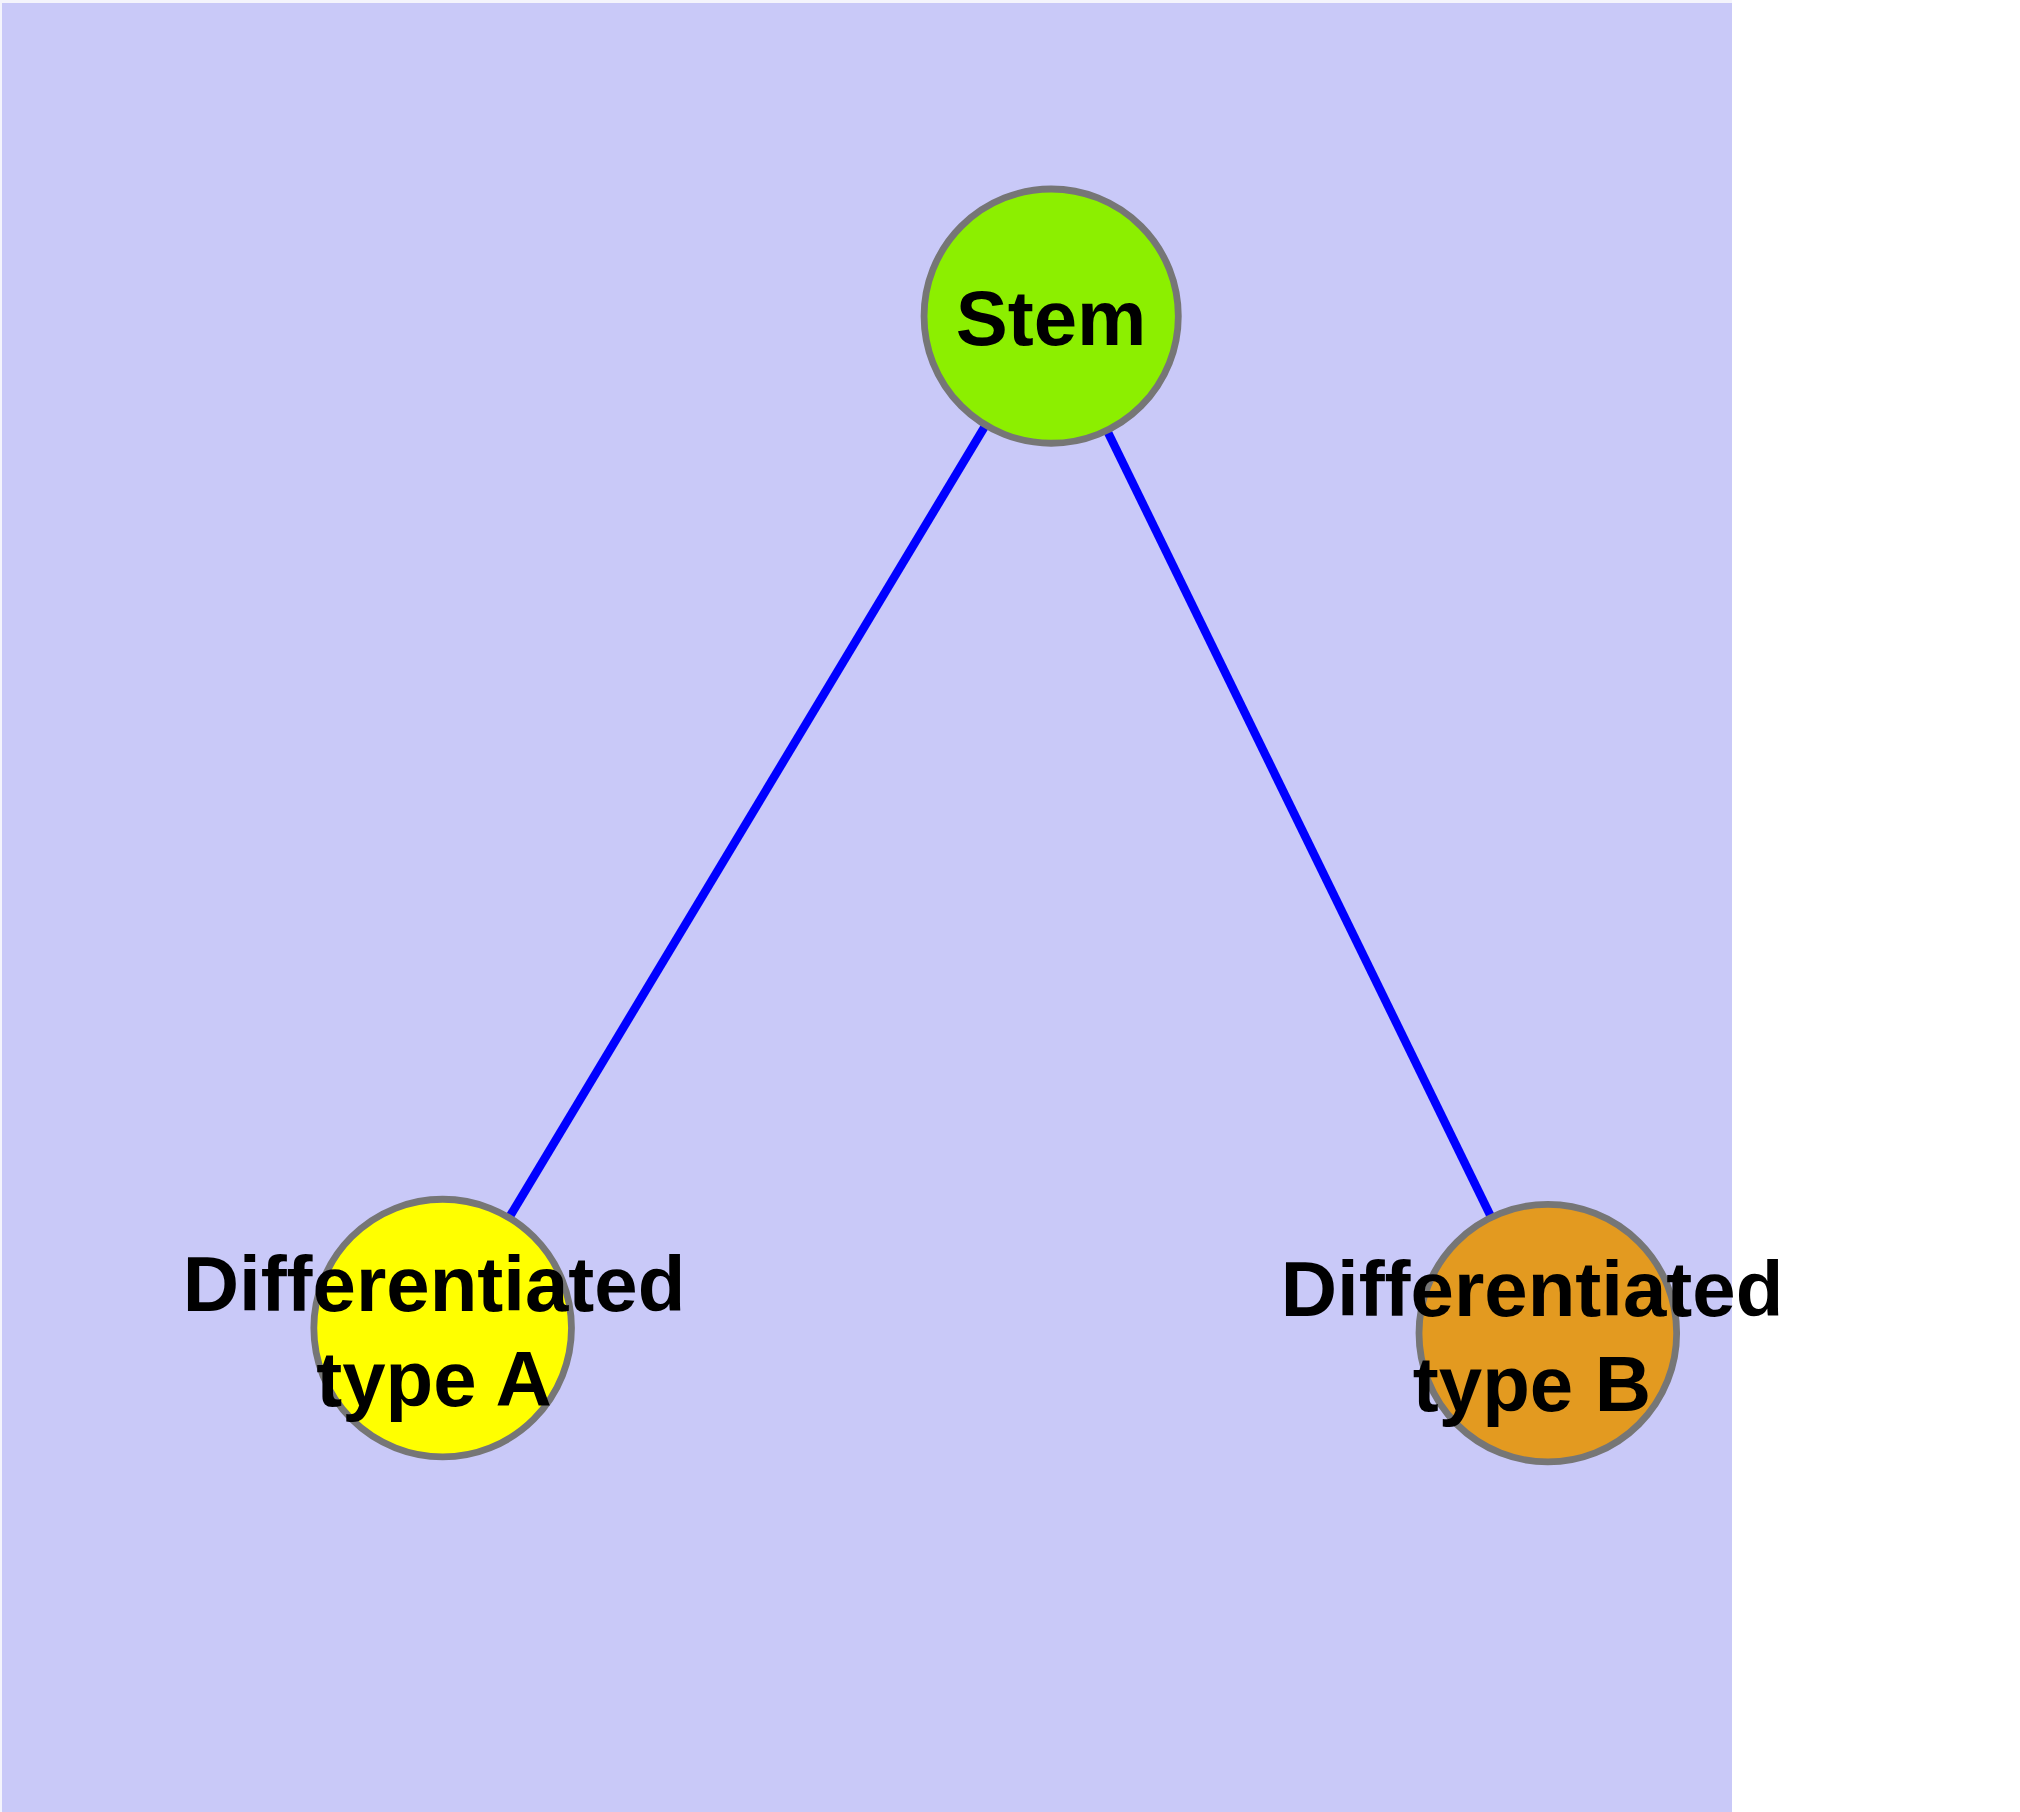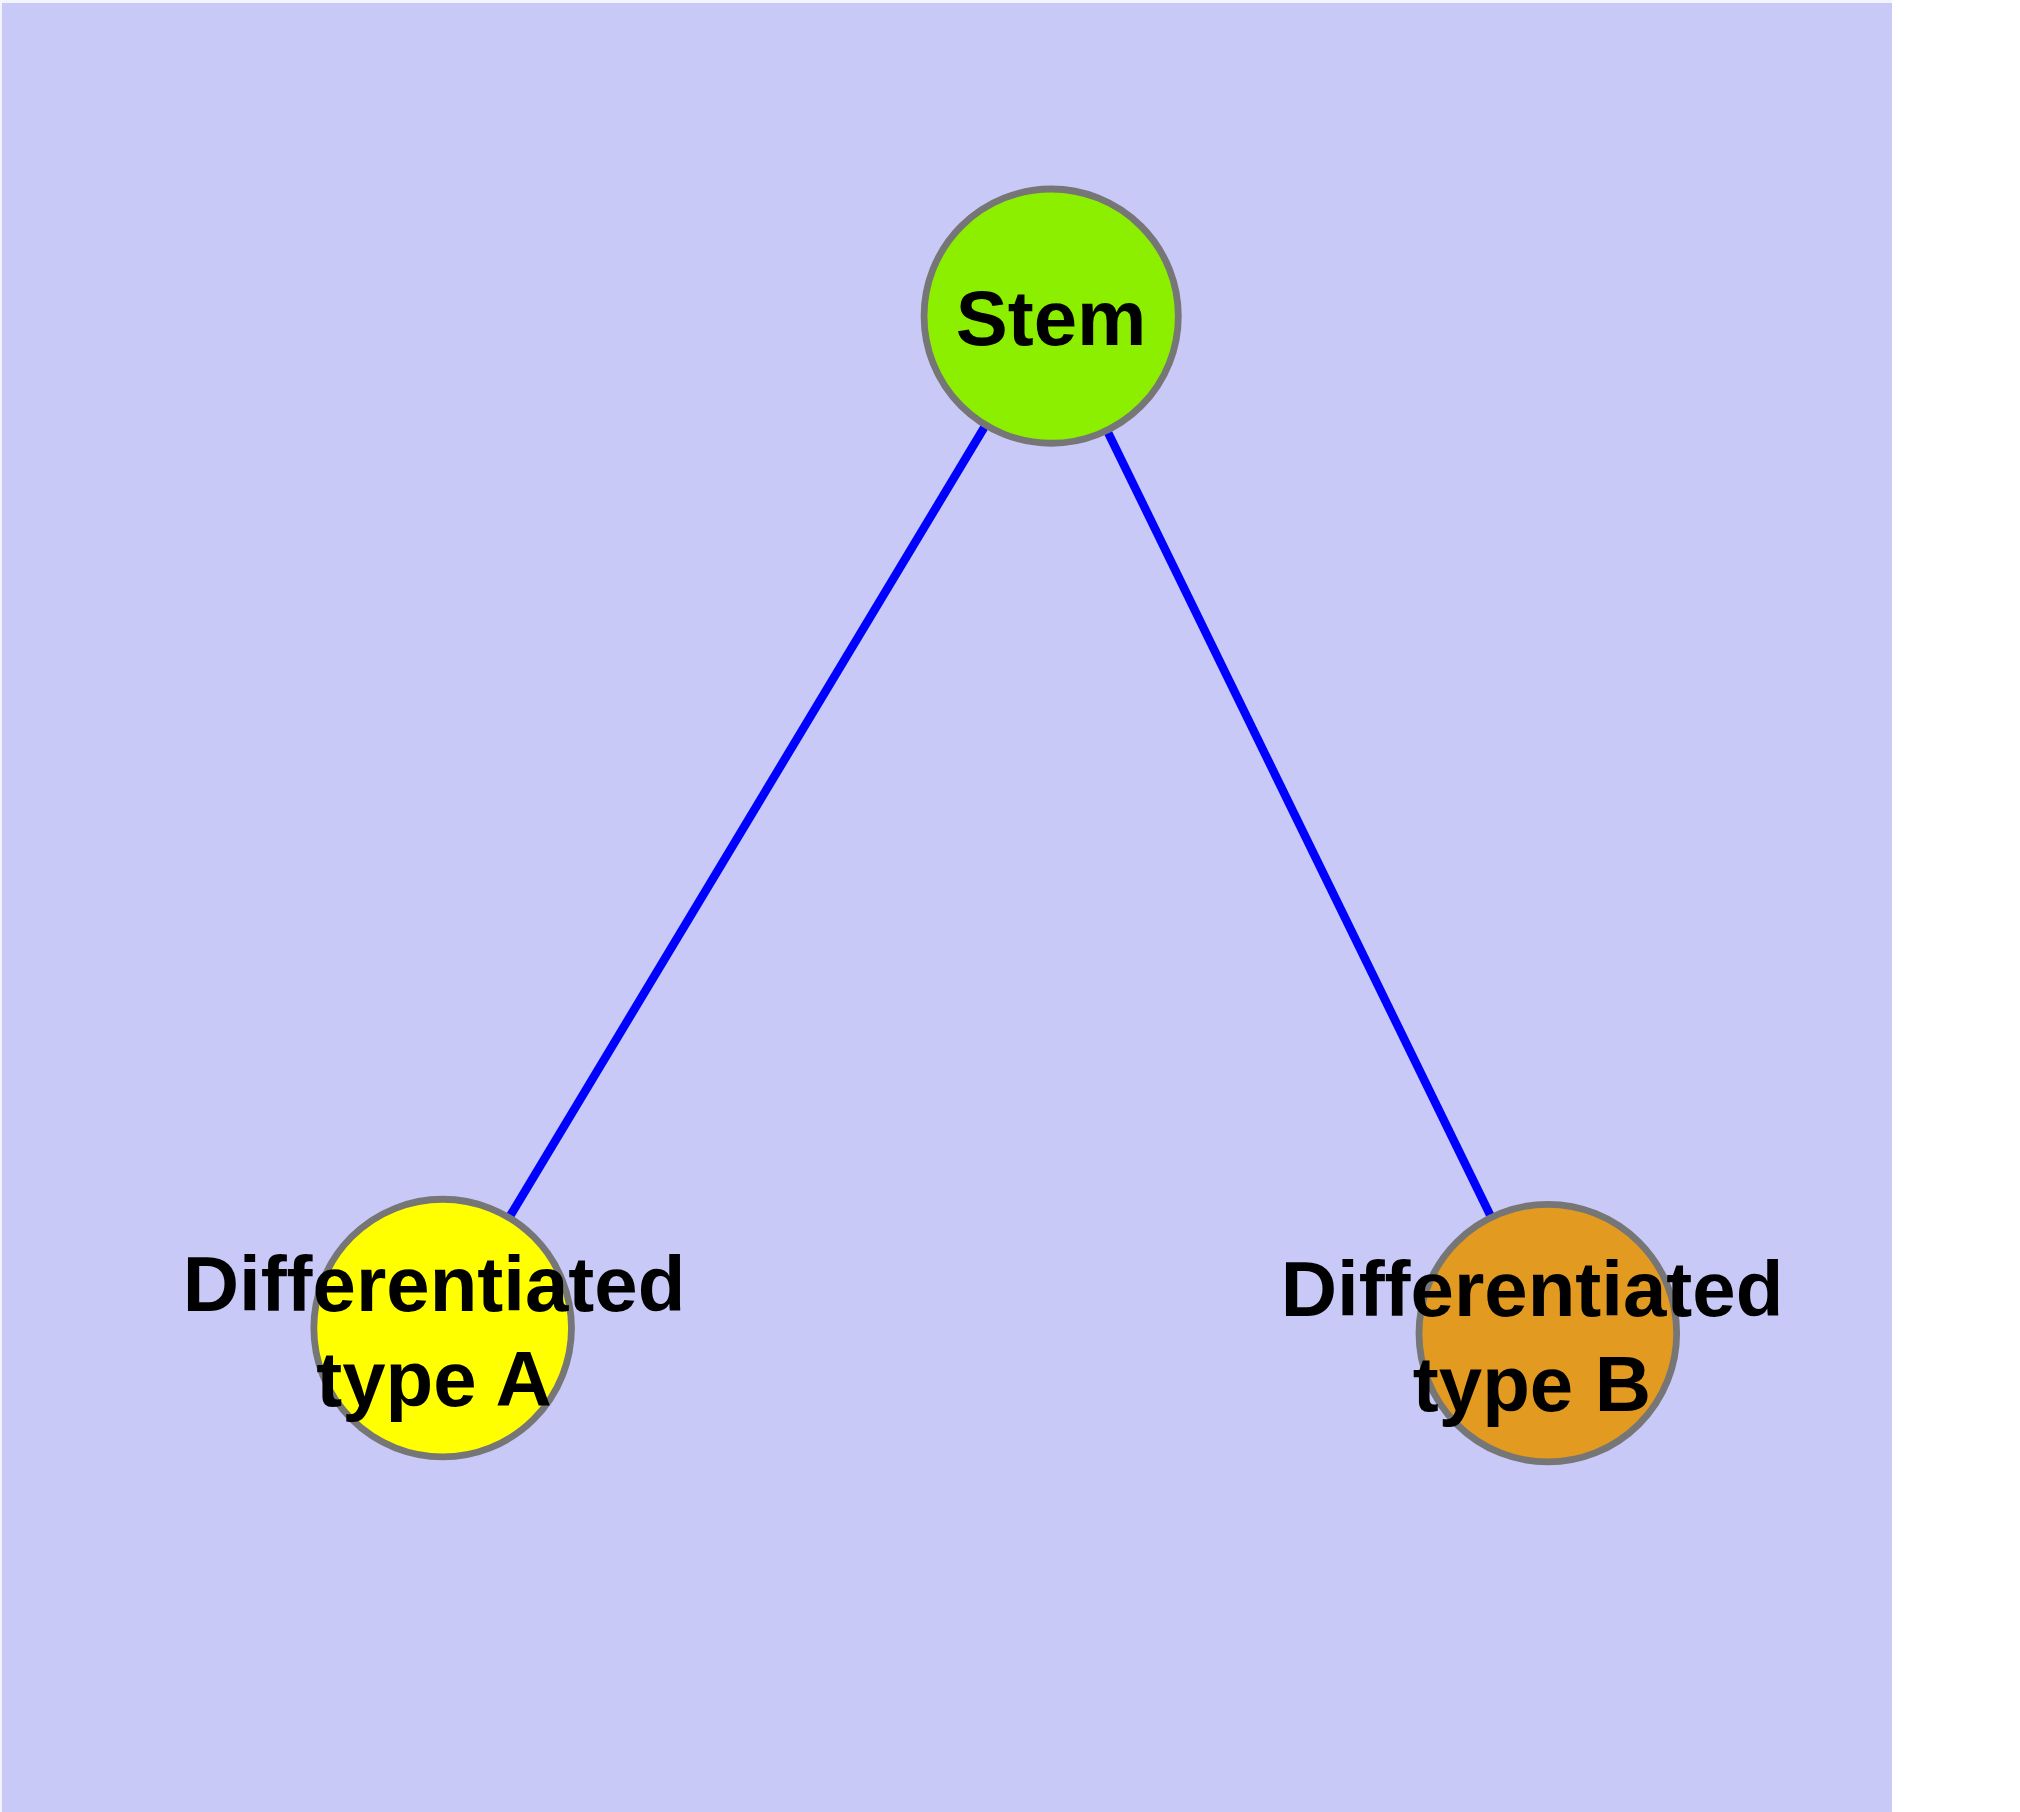--- a/index.html
+++ b/index.html
@@ -5,21 +5,21 @@
   html, body {
     margin: 0;
     padding: 0;
     background: #FFFFFF;
     width: 2021px;
     height: 1812px;
     overflow: hidden;
   }
   .stage {
     position: relative;
-    width: 1892px;
+    width: 1732px;
     height: 1812px;
     background: #F4F4FC;
     font-family: "Liberation Sans", "DejaVu Sans", sans-serif;
   }
   .canvas-bg {
     position: absolute;
     top: 3.4px;
     left: 1.7px;
     right: 0;
     bottom: 0;

